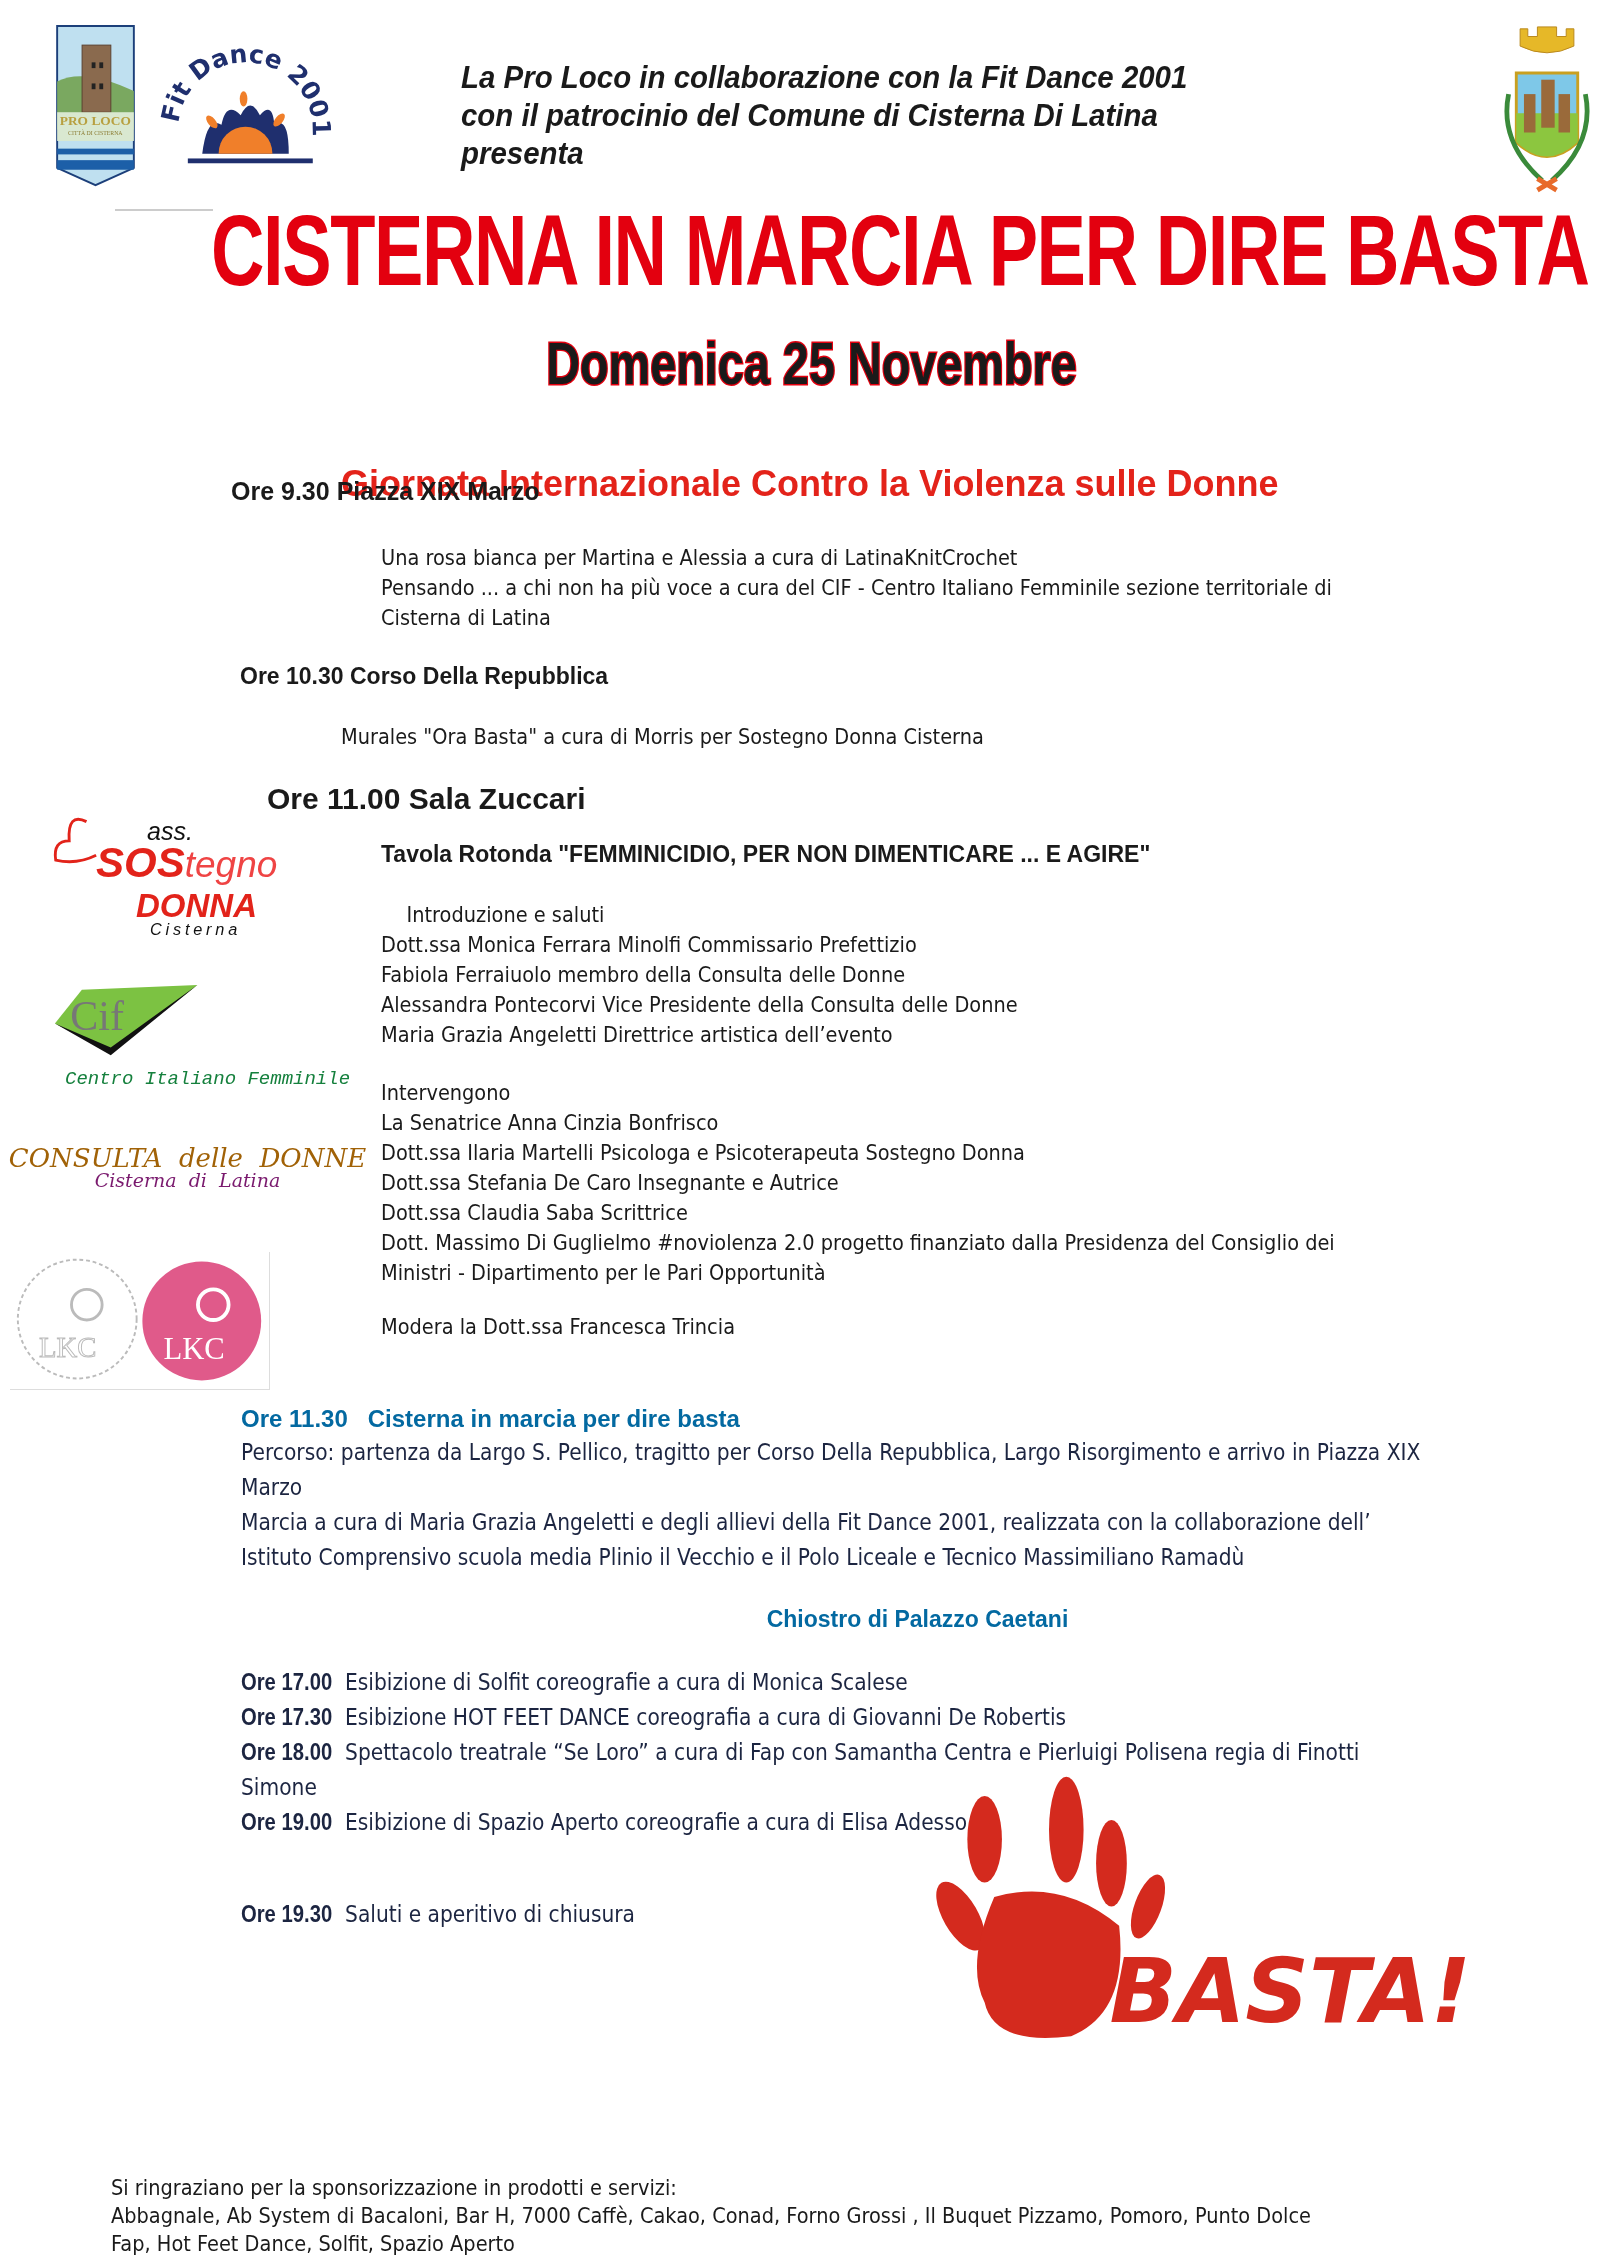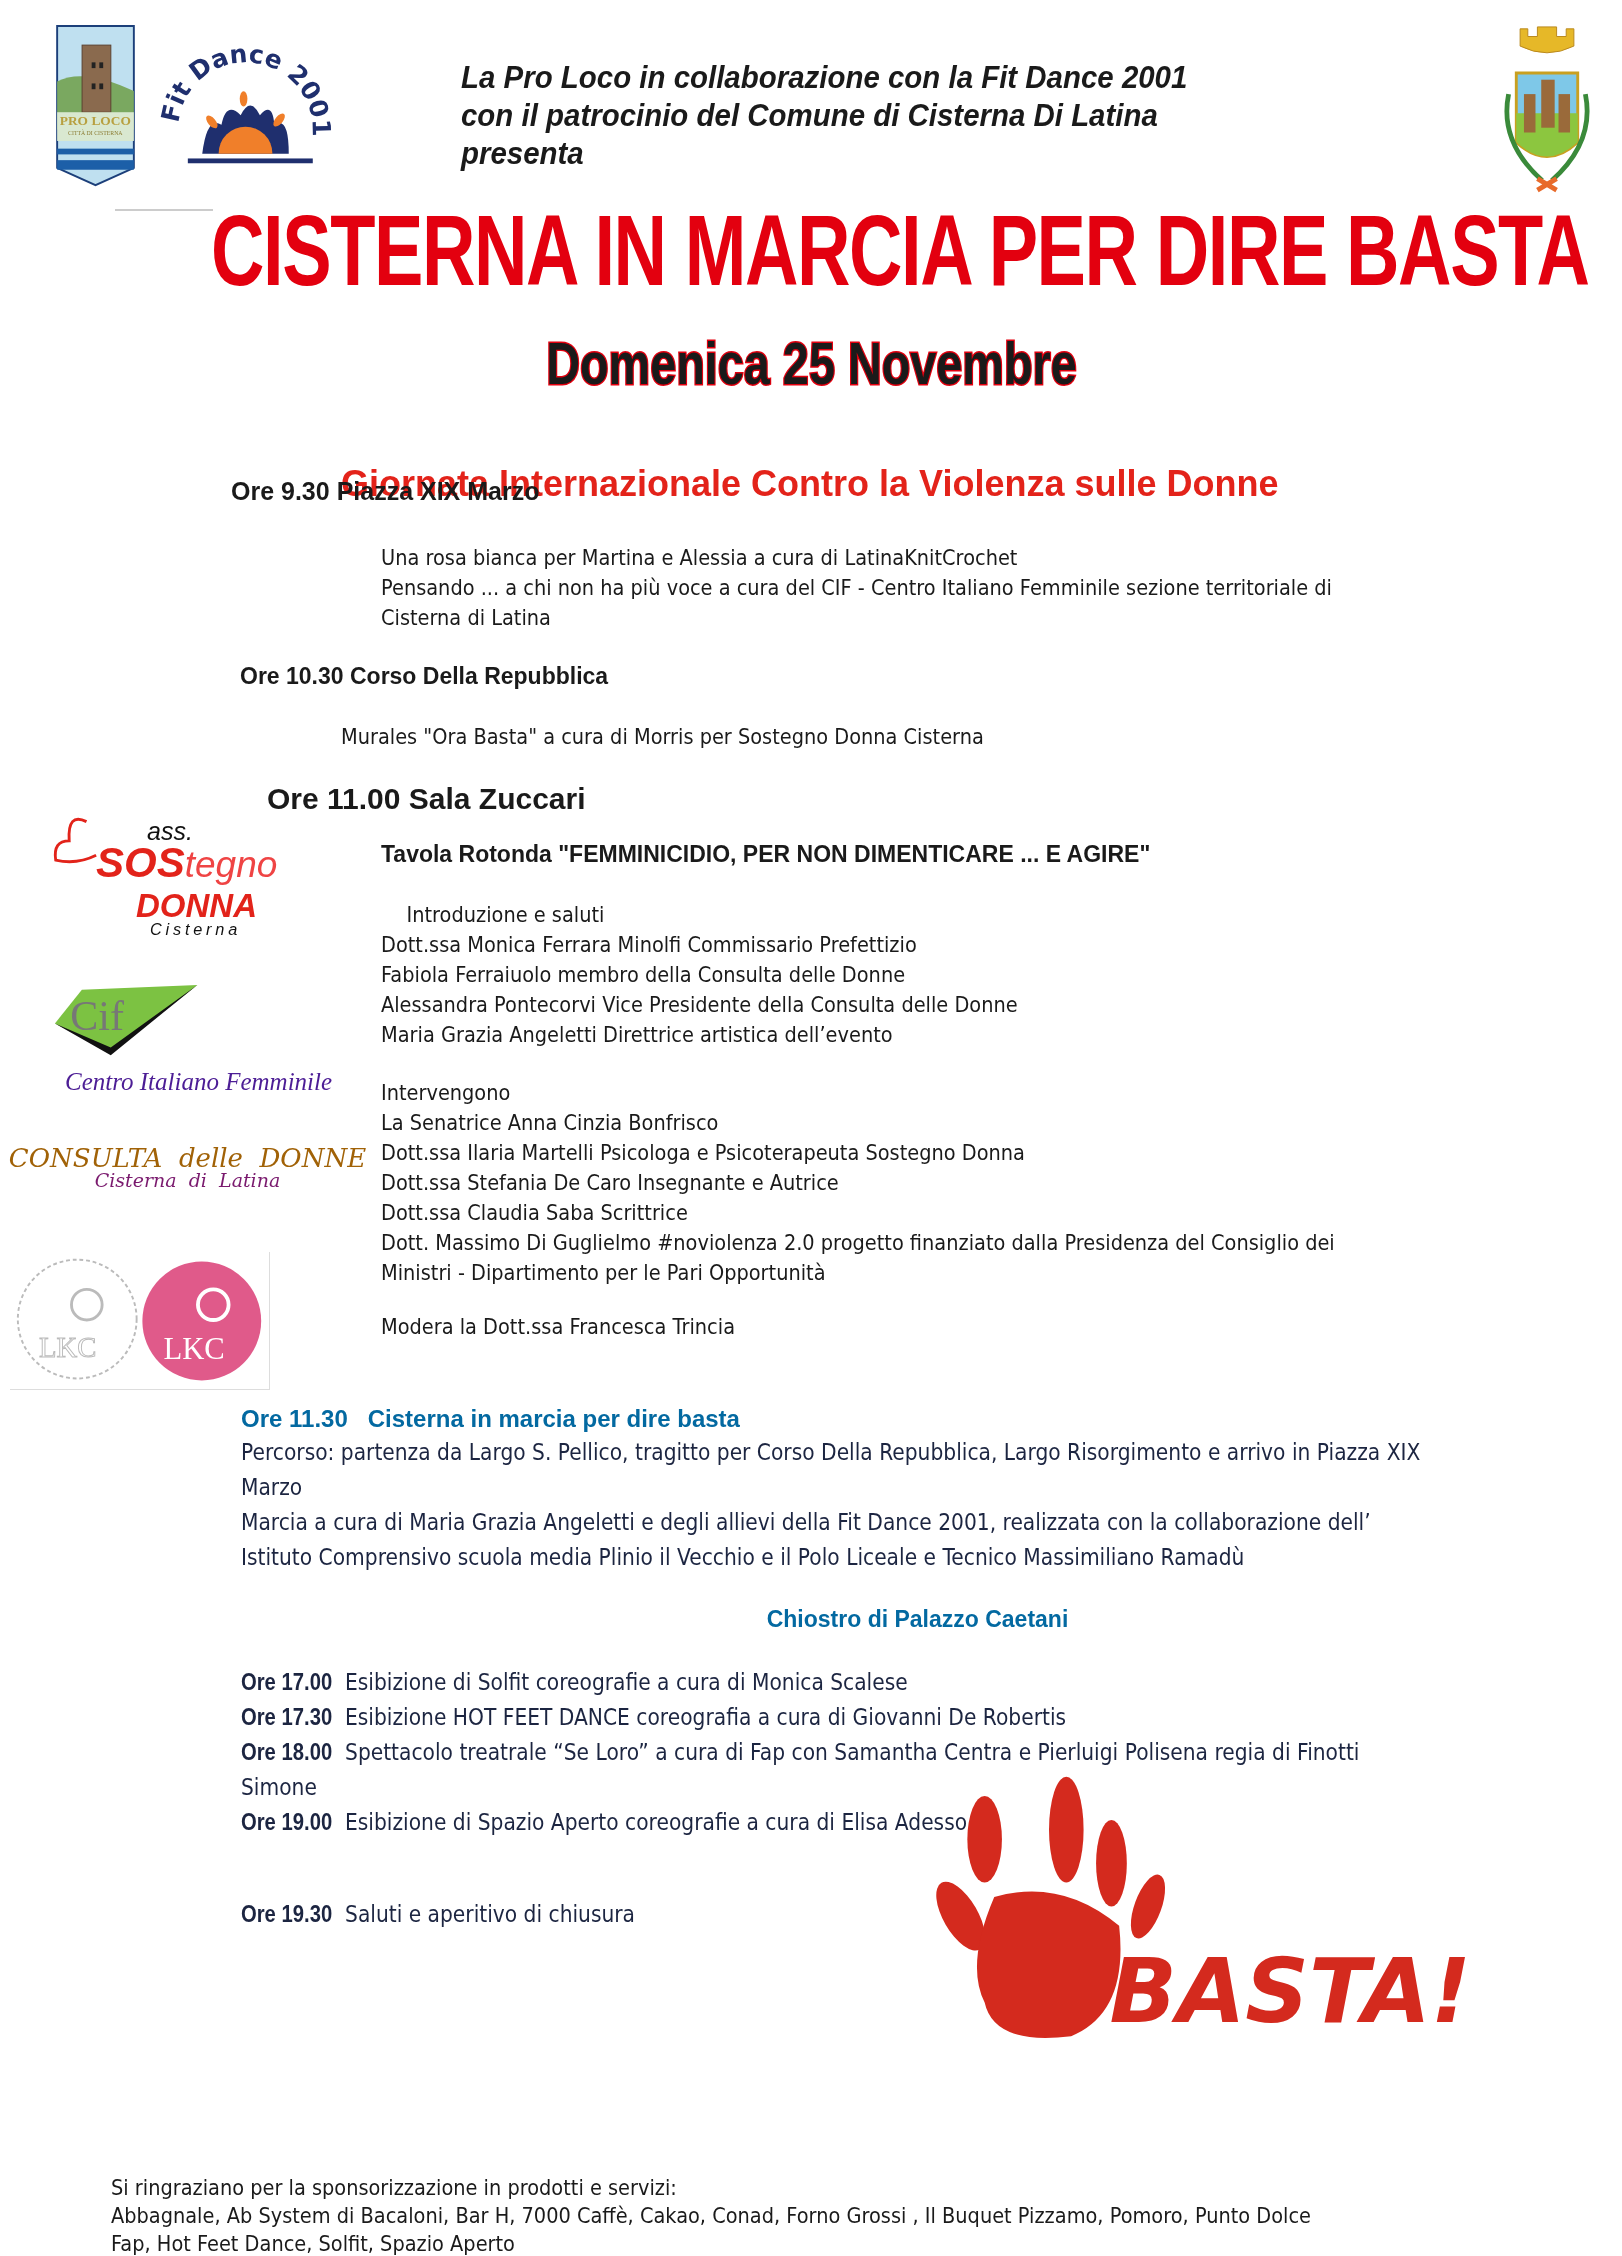--- a/index.html
+++ b/index.html
@@ -122,21 +122,21 @@
   <div class="abs" style="left:102px;top:108px;font-size:16.3px;font-style:italic;letter-spacing:3.8px;color:#111;">Cisterna</div>
 </div>
 
 <div class="logo" style="left:53px;top:980px;width:154px;height:82px;">
   <svg width="154" height="82" viewBox="0 0 160 85">
     <path d="M2 45 L30 10 L150 5 L60 75 Z" fill="#7cc242"></path>
     <path d="M2 45 L60 78 L150 5 L60 70 Z" fill="#111"></path>
   </svg>
   <div class="abs" style="left:17.3px;top:11.5px;font-family:'Liberation Serif',serif;font-size:42px;color:#777;">Cif</div>
 </div>
-<div class="abs" style="left:65px;top:1068px;font-family:Liberation Serif, serif;font-style:italic;font-size:25px;color:#4c1d95;">Centro Italiano Femminile</div>
+<div class="abs" style="left:65px;top:1068px;font-family:Liberation Mono, monospace;font-style:italic;font-size:19px;color:#15803d;">Centro Italiano Femminile</div>
 
 <div class="abs" style="left:0;top:1143px;width:375px;text-align:center;">
   <div style="font-family:'DejaVu Serif',serif;font-style:italic;font-size:26px;color:#a16207;white-space:pre;">CONSULTA  delle  DONNE</div>
   <div style="font-family:'DejaVu Serif',serif;font-style:italic;font-size:19px;color:#7a1a6e;margin-top:-3.8px;white-space:pre;">Cisterna  di  Latina</div>
 </div>
 
 <div class="logo" style="left:9.6px;top:1252px;width:259px;height:137px;border-right:1px solid #ddd;border-bottom:1px solid #ddd;">
   <svg width="259" height="137" viewBox="0 0 270 143">
     <circle cx="70" cy="70" r="62" fill="#fff" stroke="#bbb" stroke-dasharray="4 3" stroke-width="2"></circle>
     <circle cx="80" cy="55" r="16" fill="none" stroke="#bbb" stroke-width="3"></circle>

